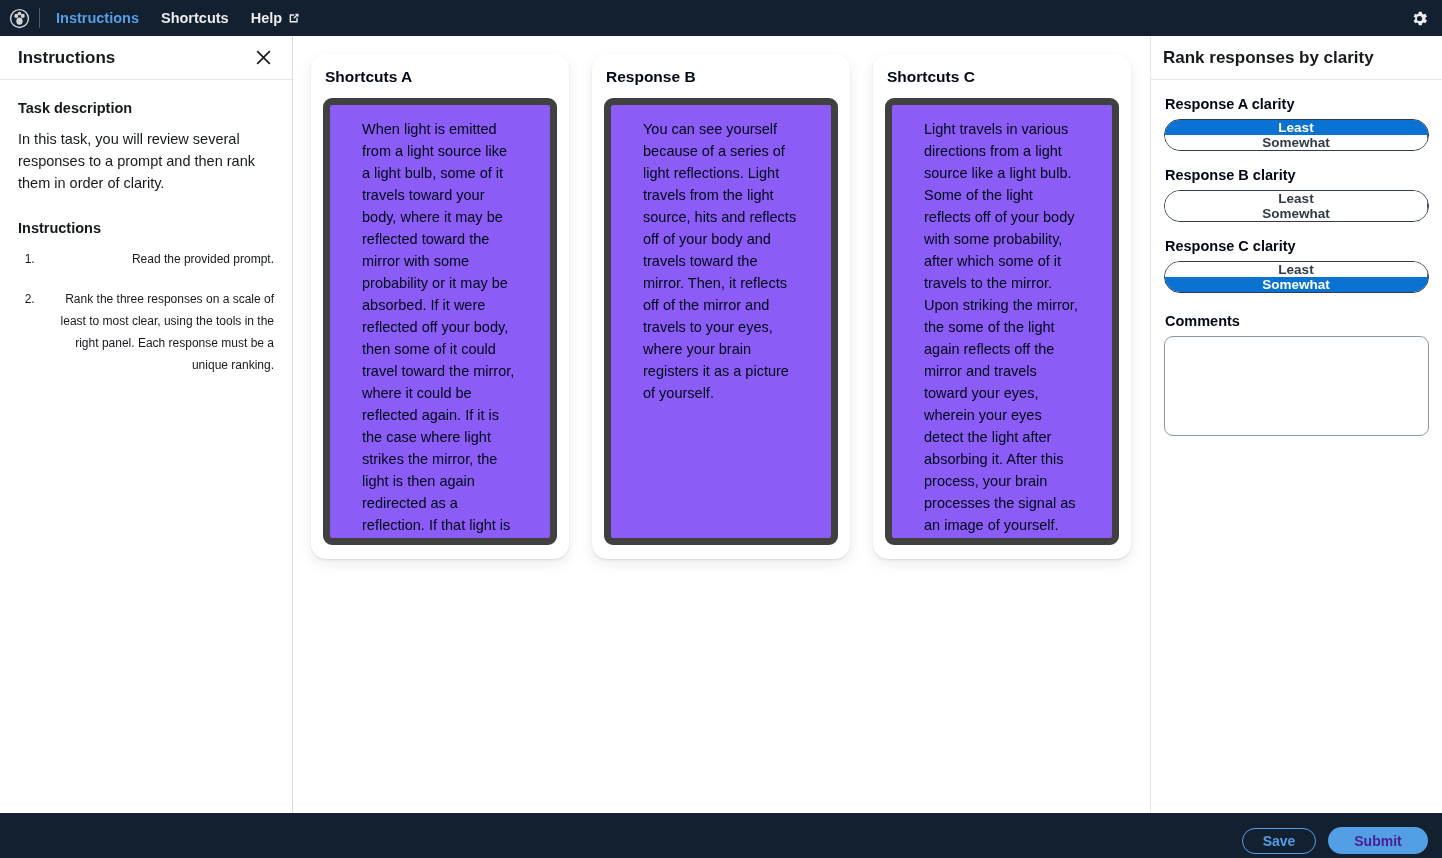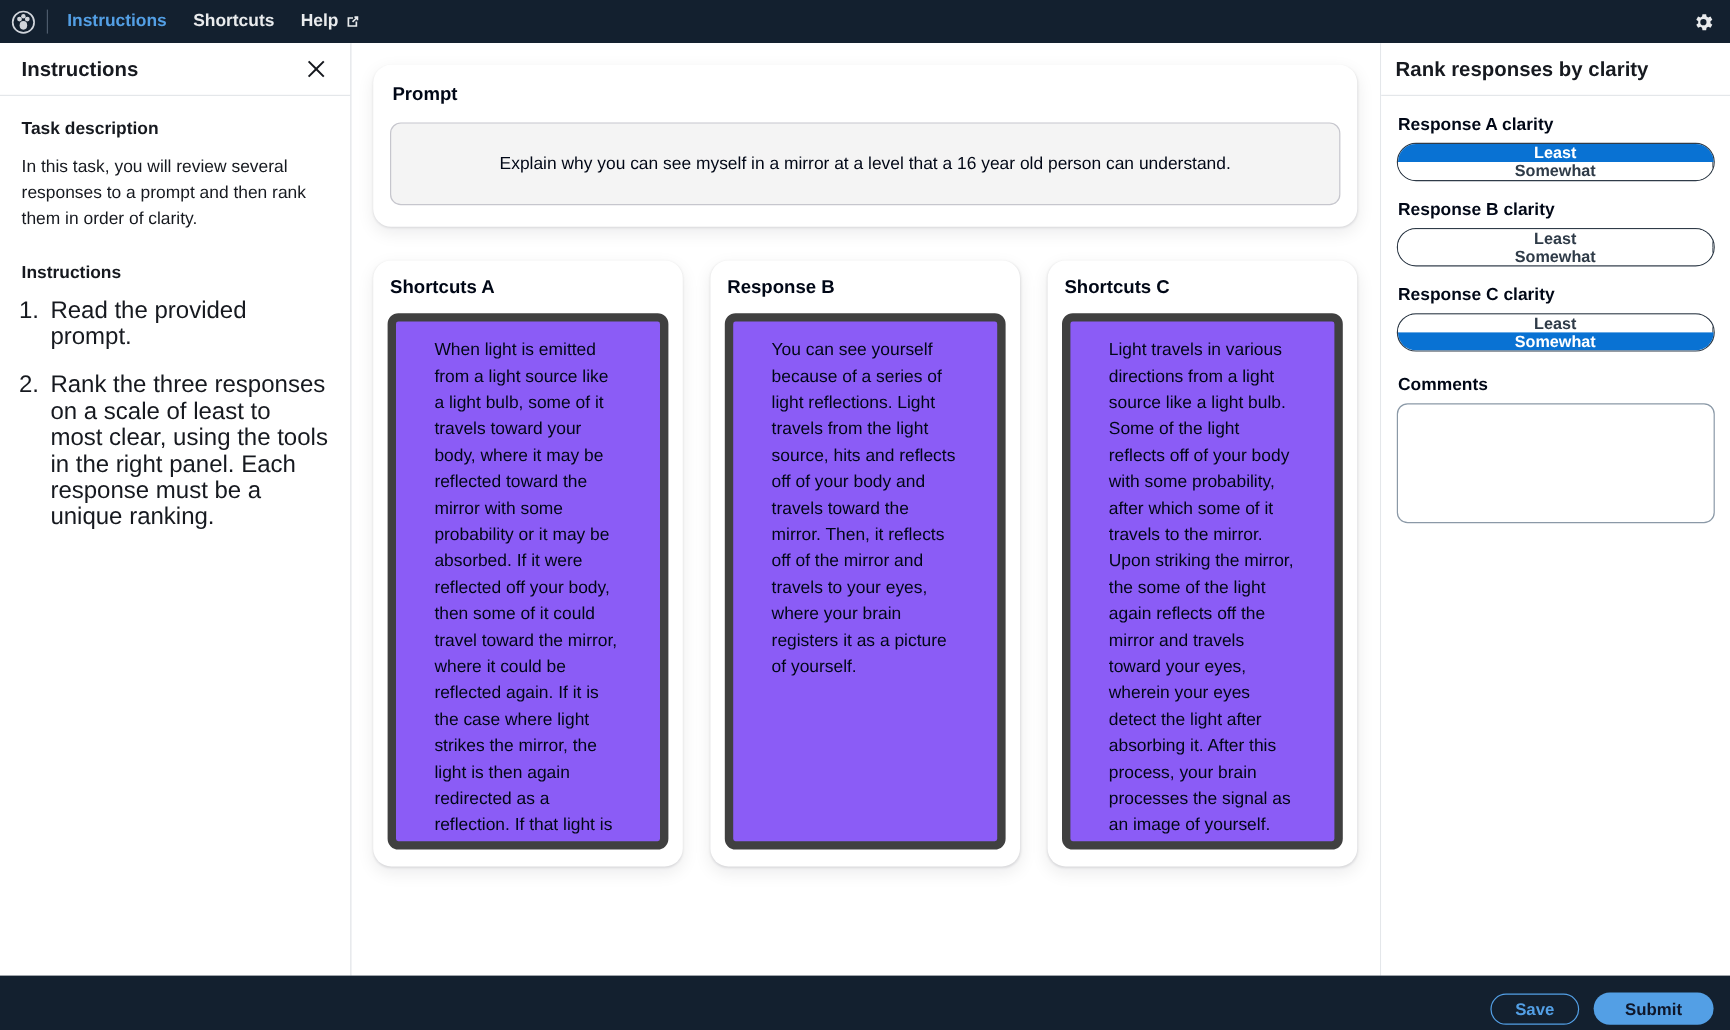--- a/index.html
+++ b/index.html
@@ -74,22 +74,22 @@
   }
   .ip-heading.second { margin-top: 26px; }
   .ip-para {
     font-size: 14.5px; color: #16191f; line-height: 22px;
     margin: 0 0 4px 0;
   }
   #instruction-list {
     margin: 10px 0 0 0; padding-left: 20px;
   }
   #instruction-list li {
-    font-size: 20px; color: #16191f; line-height: 22px;
-    margin-bottom: 18px; padding-left: 4px;
+    font-size: 12px; color: #16191f; line-height: 22px;
+    margin-bottom: 18px; padding-left: 4px; text-align: right;
   }
 
   
   #center-area {
     flex: 1 1 auto; height: 777px;
     background: #ffffff;
     border-right: 1px solid #e4e7ea;
     overflow: hidden;
     padding: 18px 12px 0 18px;
   }
@@ -203,21 +203,21 @@
     border: 1.6px solid #539fe5; border-radius: 14px;
     background: transparent; color: #539fe5;
     font-size: 14px; font-weight: bold;
     font-family: "Liberation Sans", sans-serif;
     cursor: pointer;
     display: flex; align-items: center; justify-content: center;
   }
   #submit-button {
     min-width: 100px; height: 27px; padding: 0 18px;
     border: none; border-radius: 14px;
-    background: #539fe5; color: #0f172a;
+    background: #539fe5; color: #4c1d95;
     font-size: 14px; font-weight: bold;
     font-family: "Liberation Sans", sans-serif;
     cursor: pointer;
     display: flex; align-items: center; justify-content: center; text-align: center;
   }
 </style>
 </head>
 <body>
 
 <div id="top-nav">
@@ -271,26 +271,20 @@
       <div class="ip-heading second">Instructions</div>
       <ol id="instruction-list">
         <li>Read the provided prompt.</li>
         <li>Rank the three responses on a scale of least to most clear, using the tools in the right panel. Each response must be a unique ranking.</li>
       </ol>
     </div>
   </div>
 
   <div id="center-area">
 
-    <div id="prompt-card" class="card">
-      <div id="prompt-card-title">Prompt</div>
-      <div id="prompt-text-box">
-        <div id="prompt-text">Explain why you can see myself in a mirror at a level that a 16 year old person can understand.</div>
-      </div>
-    </div>
 
     <div id="responses-row">
       <div class="card response-card">
         <div class="response-title">Shortcuts A</div>
         <div class="response-body">When light is emitted from a light source like a light bulb, some of it travels toward your body, where it may be reflected toward the mirror with some probability or it may be absorbed. If it were reflected off your body, then some of it could travel toward the mirror, where it could be reflected again. If it is the case where light strikes the mirror, the light is then again redirected as a reflection. If that light is pointed in the direction of your eyes, then the light will enter your eyes. Then, your brain processes the electrical signal made by your eyes and sees it as an image.</div>
       </div>
       <div class="card response-card">
         <div class="response-title">Response B</div>
         <div class="response-body">You can see yourself because of a series of light reflections. Light travels from the light source, hits and reflects off of your body and travels toward the mirror. Then, it reflects off of the mirror and travels to your eyes, where your brain registers it as a picture of yourself.</div>
       </div>

